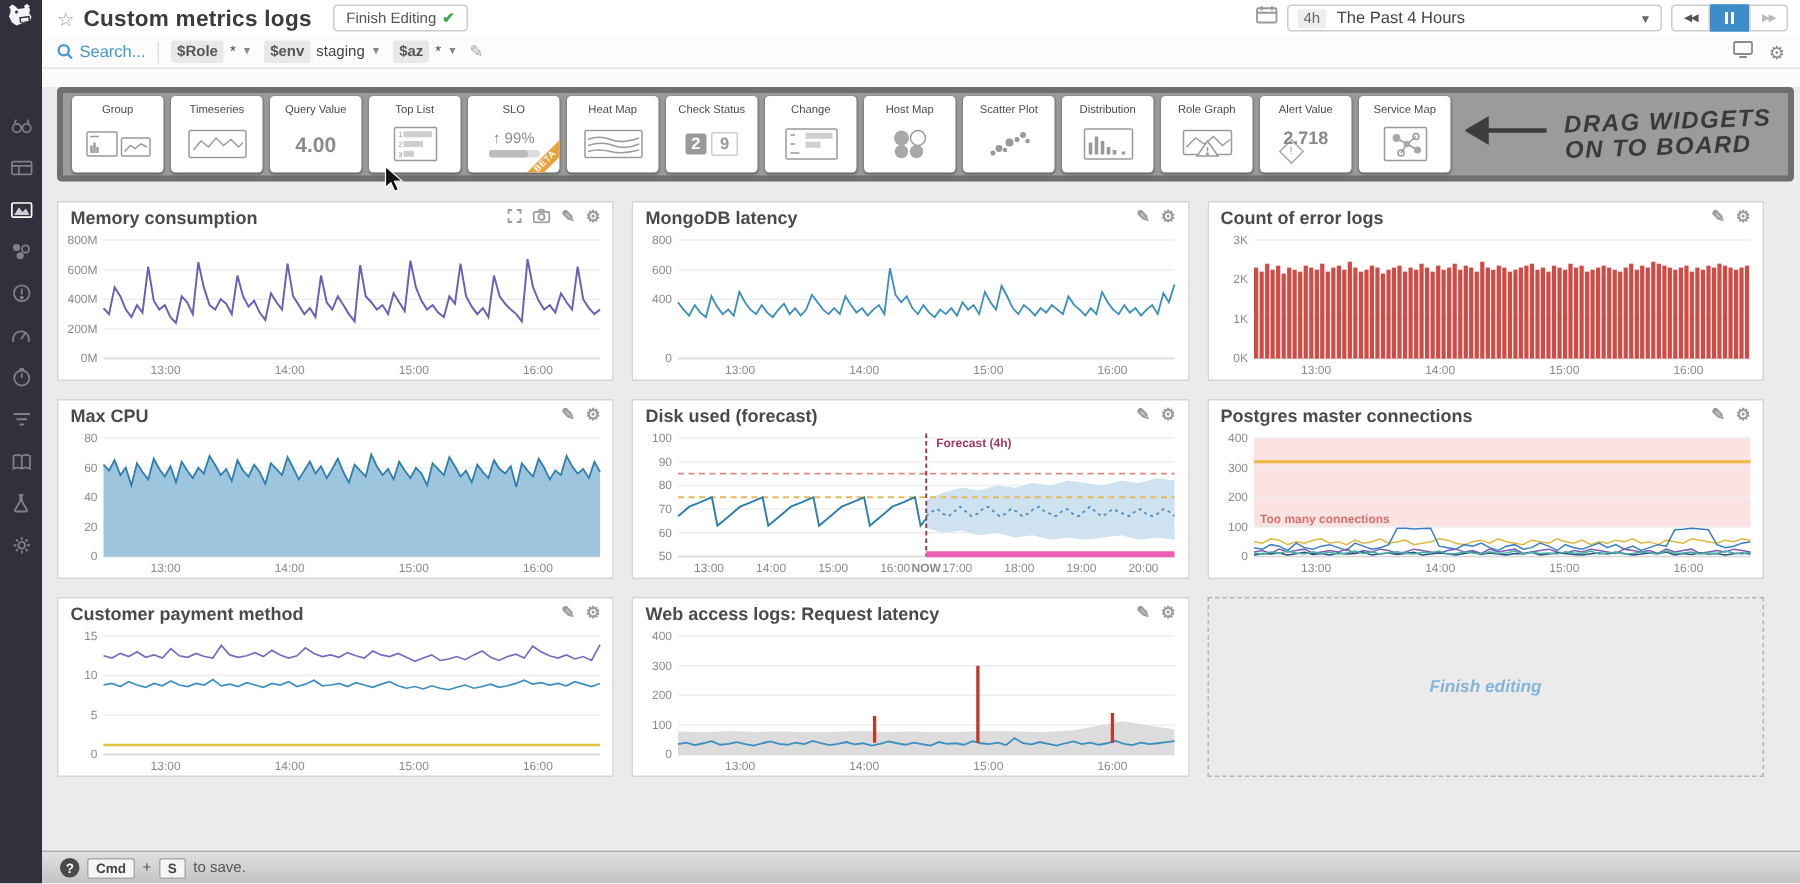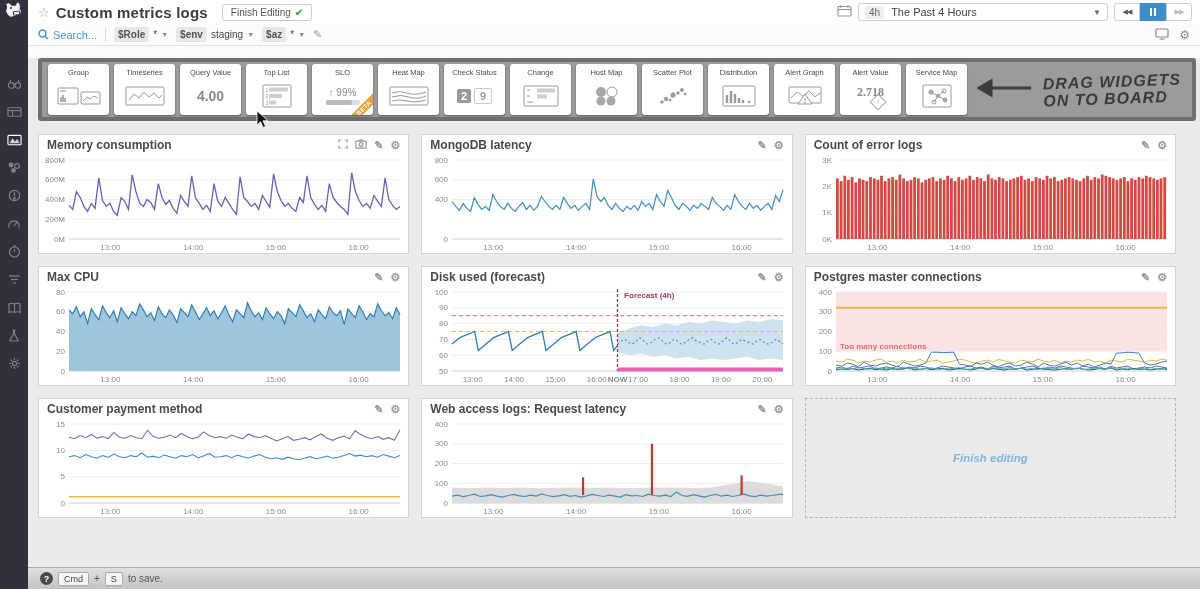--- a/index.html
+++ b/index.html
@@ -62,21 +62,21 @@
   .pal-icon svg { stroke:#9a9a9a; fill:none; stroke-width:1; }
   .big-val { font-size:14px; font-weight:bold; color:#8a8a8a; }
   .slo-wrap { display:flex; flex-direction:column; align-items:center; gap:2px; }
   .slo-top { font-size:10px; font-weight:normal; color:#8a8a8a; }
   .slo-bar { width:34px; height:5px; background:#ddd; border-radius:2px; position:relative; }
   .slo-bar:after { content:""; position:absolute; left:0; top:0; width:26px; height:5px; background:#bbb; border-radius:2px; }
   .beta-ribbon { position:absolute; right:-16px; bottom:3px; transform:rotate(-45deg); background:#e9a33c; color:#fff; font-size:6px; font-weight:bold; padding:1px 16px; letter-spacing:.5px; }
   .cs-wrap { display:flex; gap:3px; align-items:center; }
   .cs-a { background:#9a9a9a; color:#fff; font-size:11px; font-weight:bold; padding:1px 4px; border-radius:2px; }
   .cs-b { color:#9a9a9a; border:1px solid #ccc; font-size:11px; font-weight:bold; padding:1px 5px; border-radius:2px; }
-  .av-wrap { position:relative; display:flex; flex-direction:column; align-items:flex-end;font-family:Liberation Serif, serif; }
+  .av-wrap { position:relative; display:flex; flex-direction:column; align-items:flex-start; }
   .av-num { font-size:12px; font-weight:bold; color:#8a8a8a; z-index:1; }
   .av-diamond { margin-top:-4px; width:12px; height:12px; border:1px solid #aaa; transform:rotate(45deg); display:flex; align-items:center; justify-content:center; background:#fff; }
   .av-diamond span { transform:rotate(-45deg); font-size:7px; color:#999; }
   #drag-note { flex:1; display:flex; align-items:center; justify-content:center; gap:10px; }
   #drag-arrow svg { stroke:#3d3d3d; stroke-width:3; fill:#3d3d3d; }
   #drag-text { color:#3a3a3a; font-weight:bold; font-style:italic; font-size:16px; line-height:17px; letter-spacing:1px; transform:rotate(-2deg); white-space:nowrap; }
 
   
   #board { padding:13px 24px 0 10px; display:grid; grid-template-columns:repeat(3,1fr); grid-auto-rows:120px; gap:12px; }
   .widget { background:#fff; border:1px solid #d5d5d5; position:relative; overflow:hidden; }
@@ -86,21 +86,21 @@
   .w-icons .wi { color:#9b9b9b; font-size:11px; line-height:1; cursor:pointer; }
   .w-icons svg { stroke:#9b9b9b; fill:none; stroke-width:1.2; }
   .widget-empty { background:transparent; border:1px dashed #b5b5b5; display:flex; align-items:center; justify-content:center; }
   .widget-empty span { color:#84b4d8; font-style:italic; font-weight:bold; font-size:11.5px; cursor:pointer; }
   .tick { font-size:8px; fill:#8a8a8a; }
   .note-txt { font-size:8px; font-weight:bold; }
 
   
   #bottombar { height:22px; background:linear-gradient(#e0e0e0,#c3c3c3); border-top:1px solid #ababab; display:flex; align-items:center; gap:5px; padding-left:12px; }
   #help-circle { width:13px; height:13px; border-radius:50%; background:#4a4a4a; color:#fff; font-size:9px; font-weight:bold; display:flex; align-items:center; justify-content:center; cursor:pointer; }
-  .keychip { background:#f5f5f5; border:1px solid #aaa; border-radius:2px; font-size:9px; color:#444; padding:1px 5px; }
+  .keychip { background:#f5f5f5; border:1px solid #aaa; border-radius:2px; font-size:9px; color:#444; padding:1px 5px;font-weight:bold; }
   #save-hint, .plus-sign { font-size:10px; color:#555; }
 
   
   #cursor { position:absolute; left:256px; top:110px; z-index:50; pointer-events:none; }
 </style>
 </head>
 <body>
 
 <div id="app">
 
@@ -372,21 +372,21 @@
           <div class="pal-card">
             <span class="pal-label">Distribution</span>
             <div class="pal-icon">
               <svg width="34" height="22" viewBox="0 0 34 22">
                 <rect x="1" y="1" width="32" height="20" rx="1"></rect>
                 <path d="M5,18 L5,10 M9,18 L9,6 M13,18 L13,9 M17,18 L17,13 M21,18 L21,15 M27,18 L27,16" stroke-width="2.4"></path>
               </svg>
             </div>
           </div>
           <div class="pal-card">
-            <span class="pal-label">Alert Graph</span>
+            <span class="pal-label">Role Graph</span>
             <div class="pal-icon">
               <svg width="36" height="22" viewBox="0 0 36 22">
                 <rect x="2" y="2" width="32" height="16" rx="1"></rect>
                 <path d="M4,13 L10,7 L16,11 L22,6 L28,12 L33,8"></path>
                 <path d="M18,9 L25,19 L11,19 Z" fill="#fff"></path>
                 <line x1="18" y1="13" x2="18" y2="16"></line>
                 <circle cx="18" cy="17.5" r="0.5" fill="#9a9a9a"></circle>
               </svg>
             </div>
           </div>

